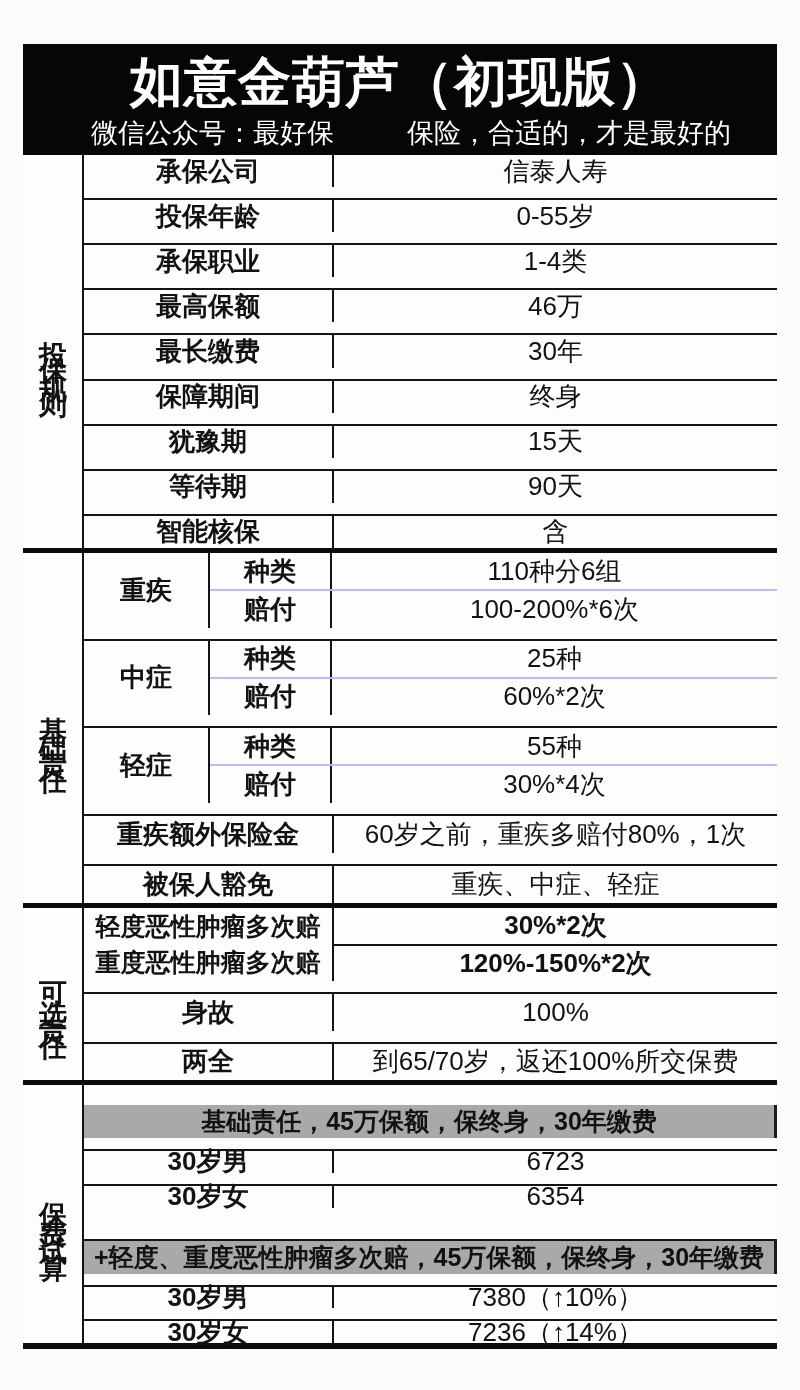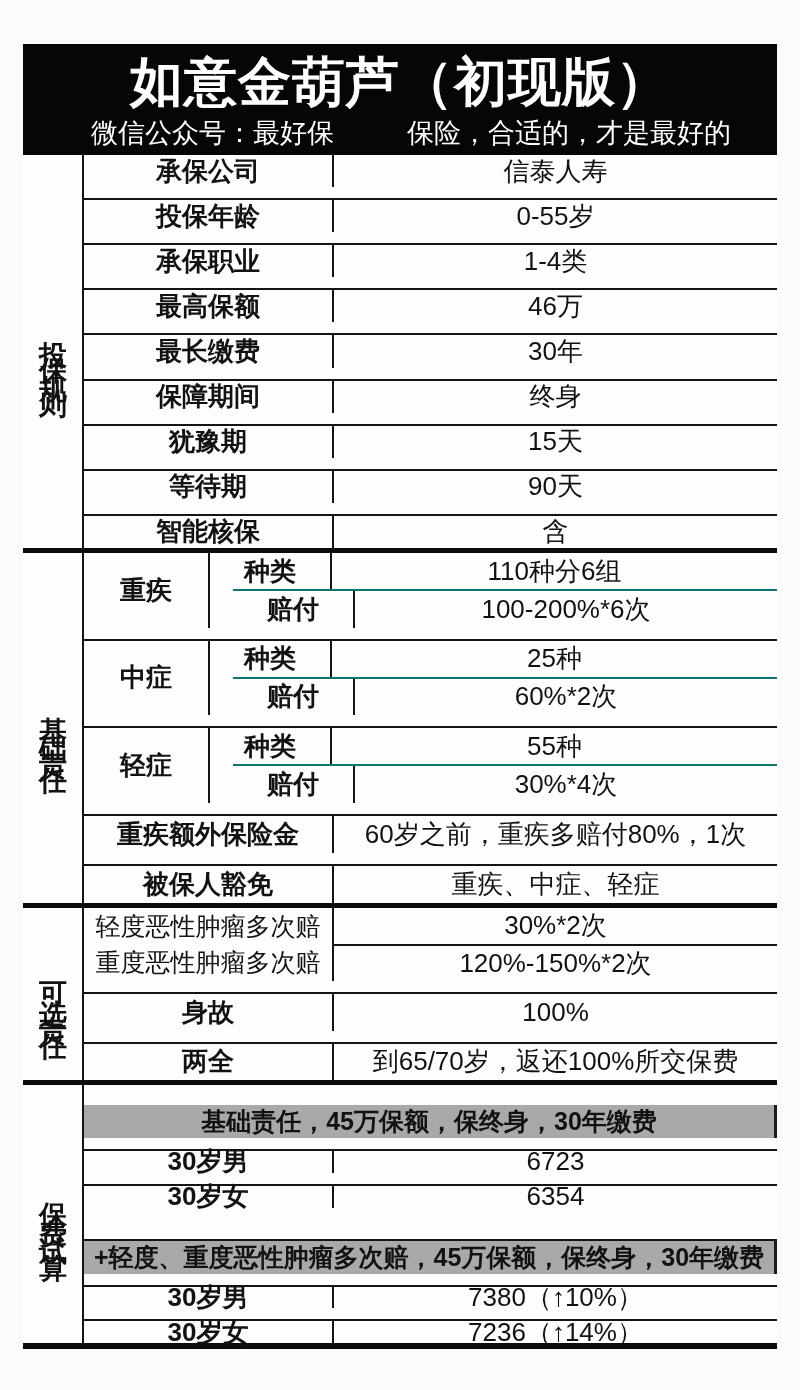--- a/index.html
+++ b/index.html
@@ -29,30 +29,30 @@
 
   .row { flex:1; display:flex; align-items:stretch; min-height:0; }
   .cl { width:250px; border-right:2px solid #141414; display:flex; align-items:center; justify-content:center; font-weight:bold; font-size:26px; white-space:nowrap; }
   .cv { flex:1; display:flex; align-items:center; justify-content:center; font-size:26px; white-space:nowrap; }
 
   
   .pair { flex:2; display:flex; align-items:stretch; }
   .pair-name { width:126px; border-right:2px solid #141414; display:flex; align-items:center; justify-content:center; font-weight:bold; font-size:26px; }
   .pair-sub { flex:1; display:flex; flex-direction:column; }
   .subrow { flex:1; display:flex; min-height:0; }
-  .subrow + .subrow { border-top:2px solid #0f766e;margin-left:23px; }
+  .subrow + .subrow { border-top:2px solid #c4b5fd; }
   .sub-label { width:122px; border-right:2px solid #141414; display:flex; align-items:center; justify-content:center; font-weight:bold; font-size:26px; }
   .sub-value { flex:1; display:flex; align-items:center; justify-content:center; font-size:26px; }
 
   
   .dual { flex:2; display:flex; align-items:stretch; }
   .dual-labels { width:250px; border-right:2px solid #141414; display:flex; flex-direction:column; }
-  .dual-labels span { flex:1; display:flex; align-items:center; justify-content:center; font-weight:normal; font-size:25px; white-space:nowrap; }
+  .dual-labels span { flex:1; display:flex; align-items:center; justify-content:center; font-weight:bold; font-size:25px; white-space:nowrap; }
   .dual-values { flex:1; display:flex; flex-direction:column; }
-  .dual-values .dv { flex:1; display:flex; align-items:center; justify-content:center; font-size:26px; }
+  .dual-values .dv { flex:1; display:flex; align-items:center; justify-content:center; font-size:26px;font-weight:bold; }
   .dual-values .dv + .dv { border-top:2px solid #141414; }
 
   
   .gray { flex:1; background:#a9a9a9; border-right:3px solid #1c1c1c; display:flex; align-items:center; justify-content:center; font-weight:bold; font-size:25px; white-space:nowrap;margin-top:20px; }
 </style>
 </head>
 <body>
 
 <div class="page">
 

